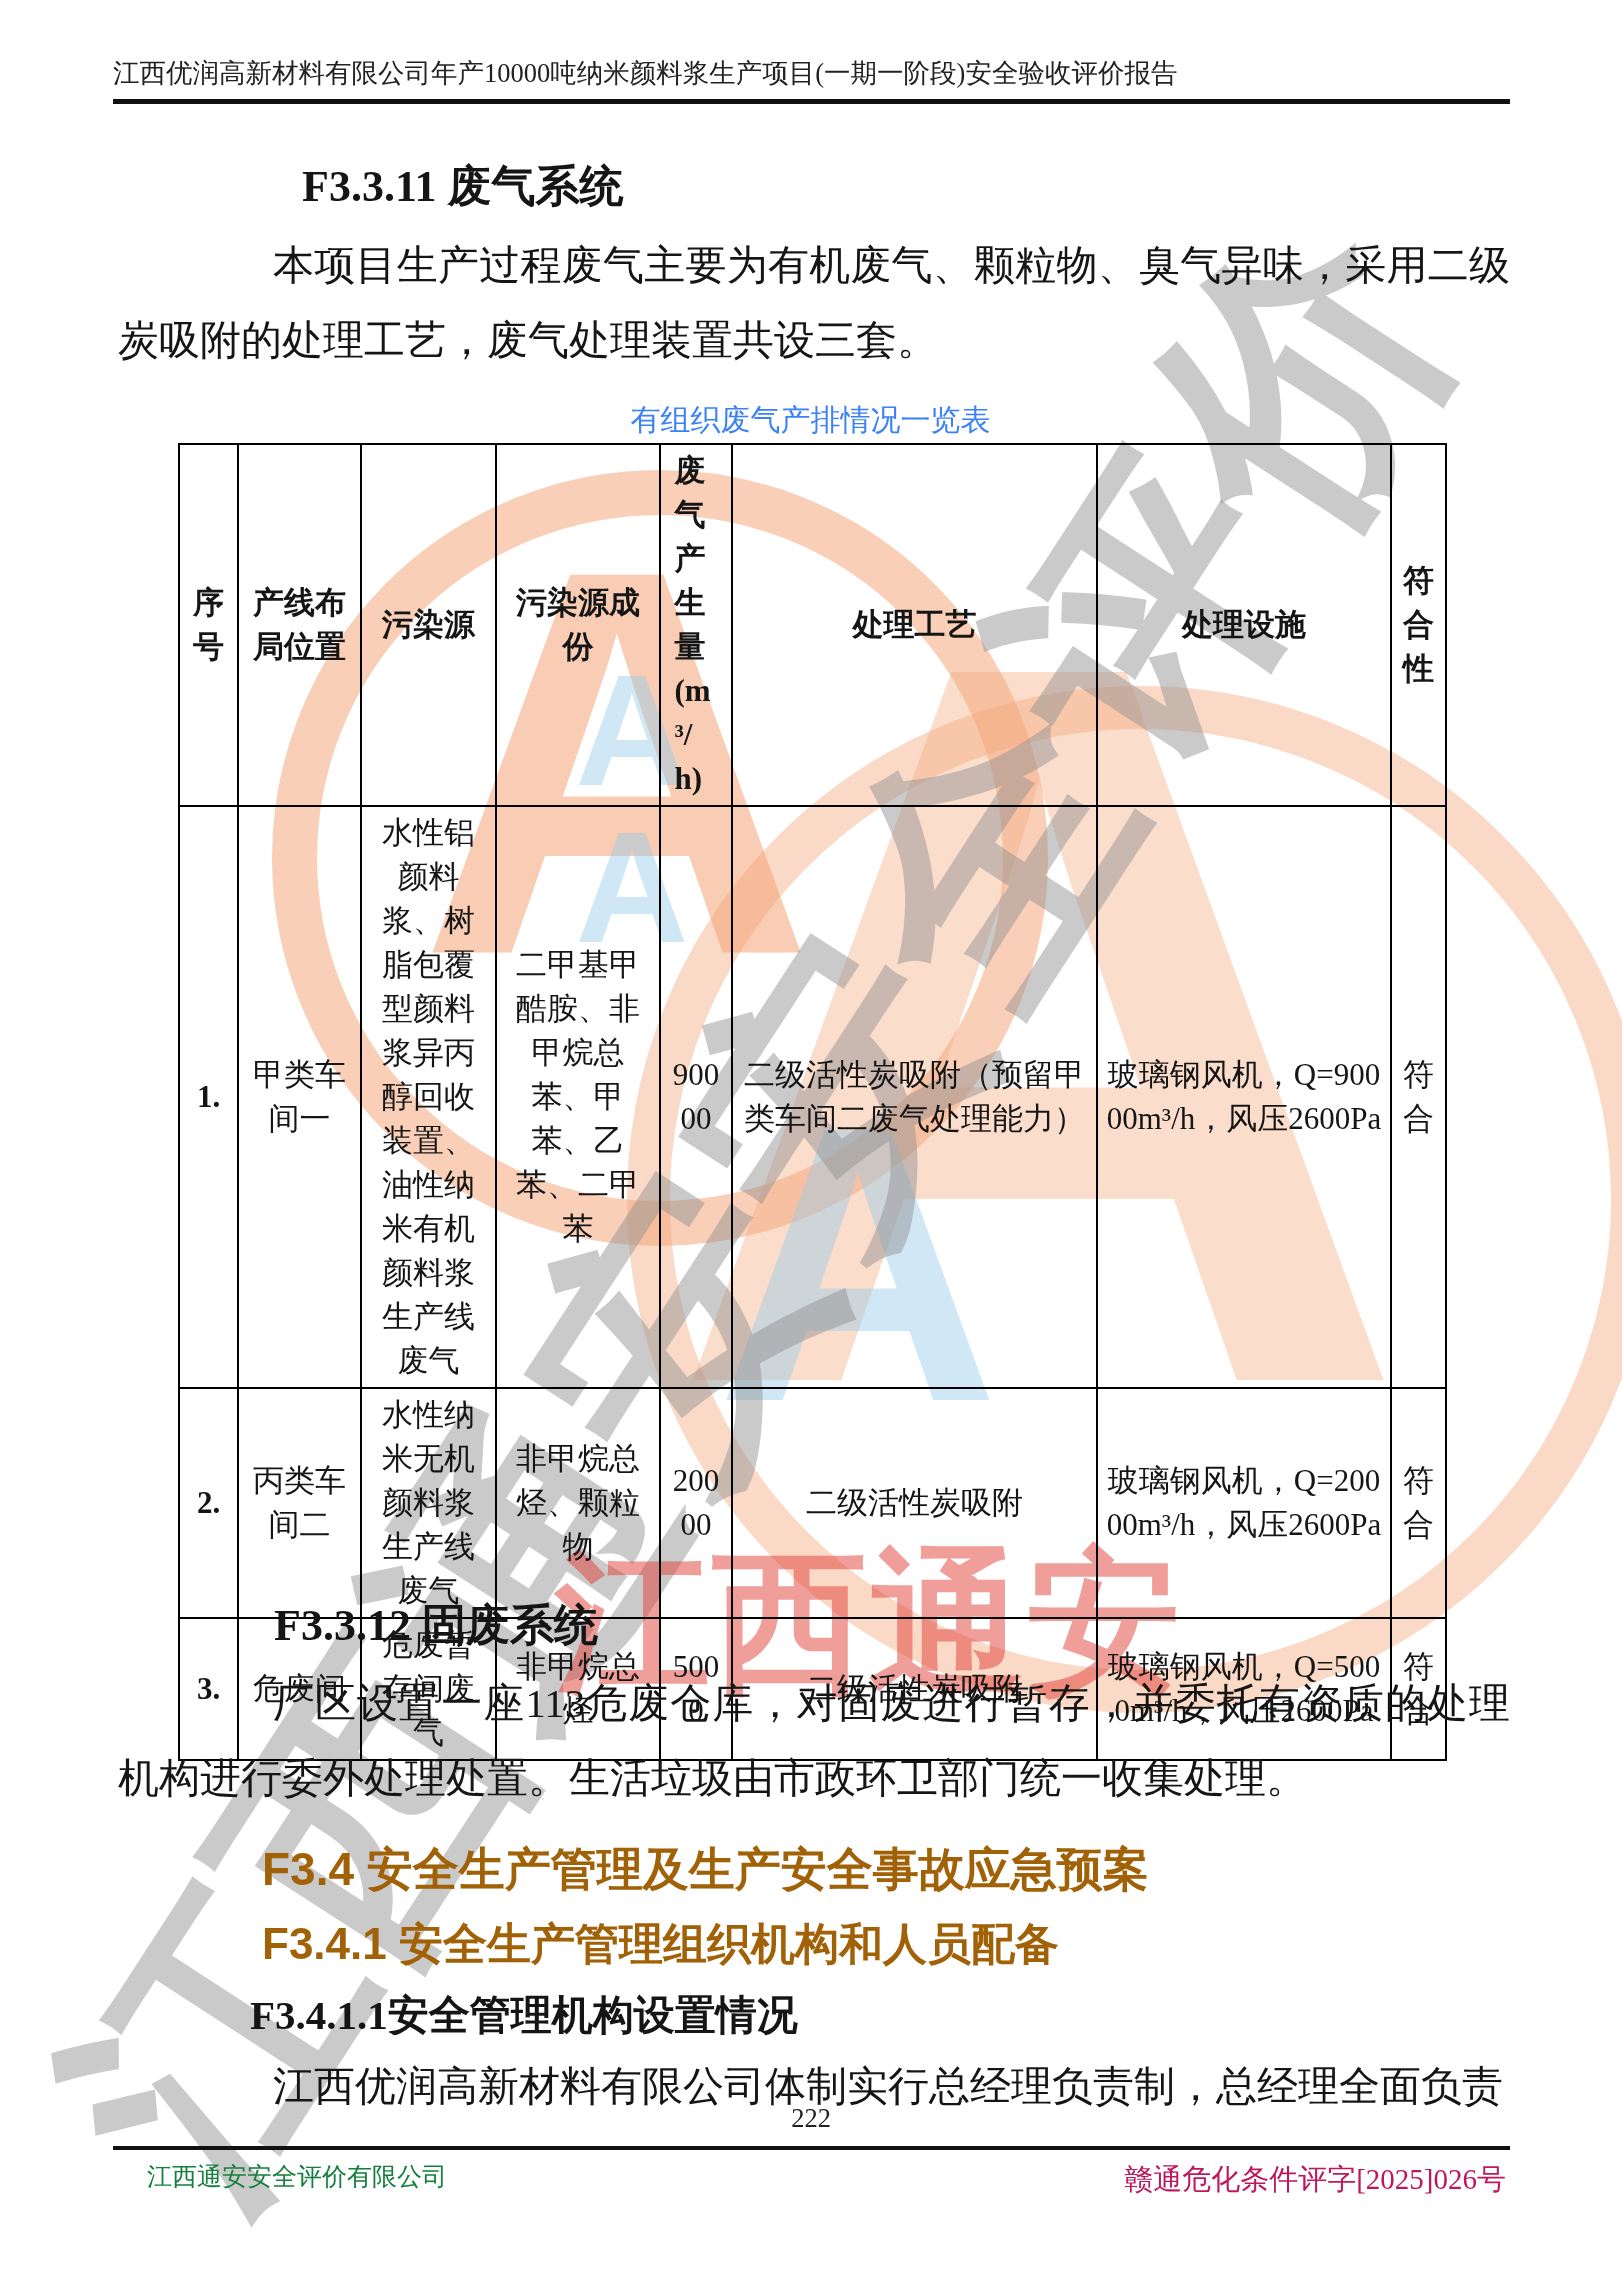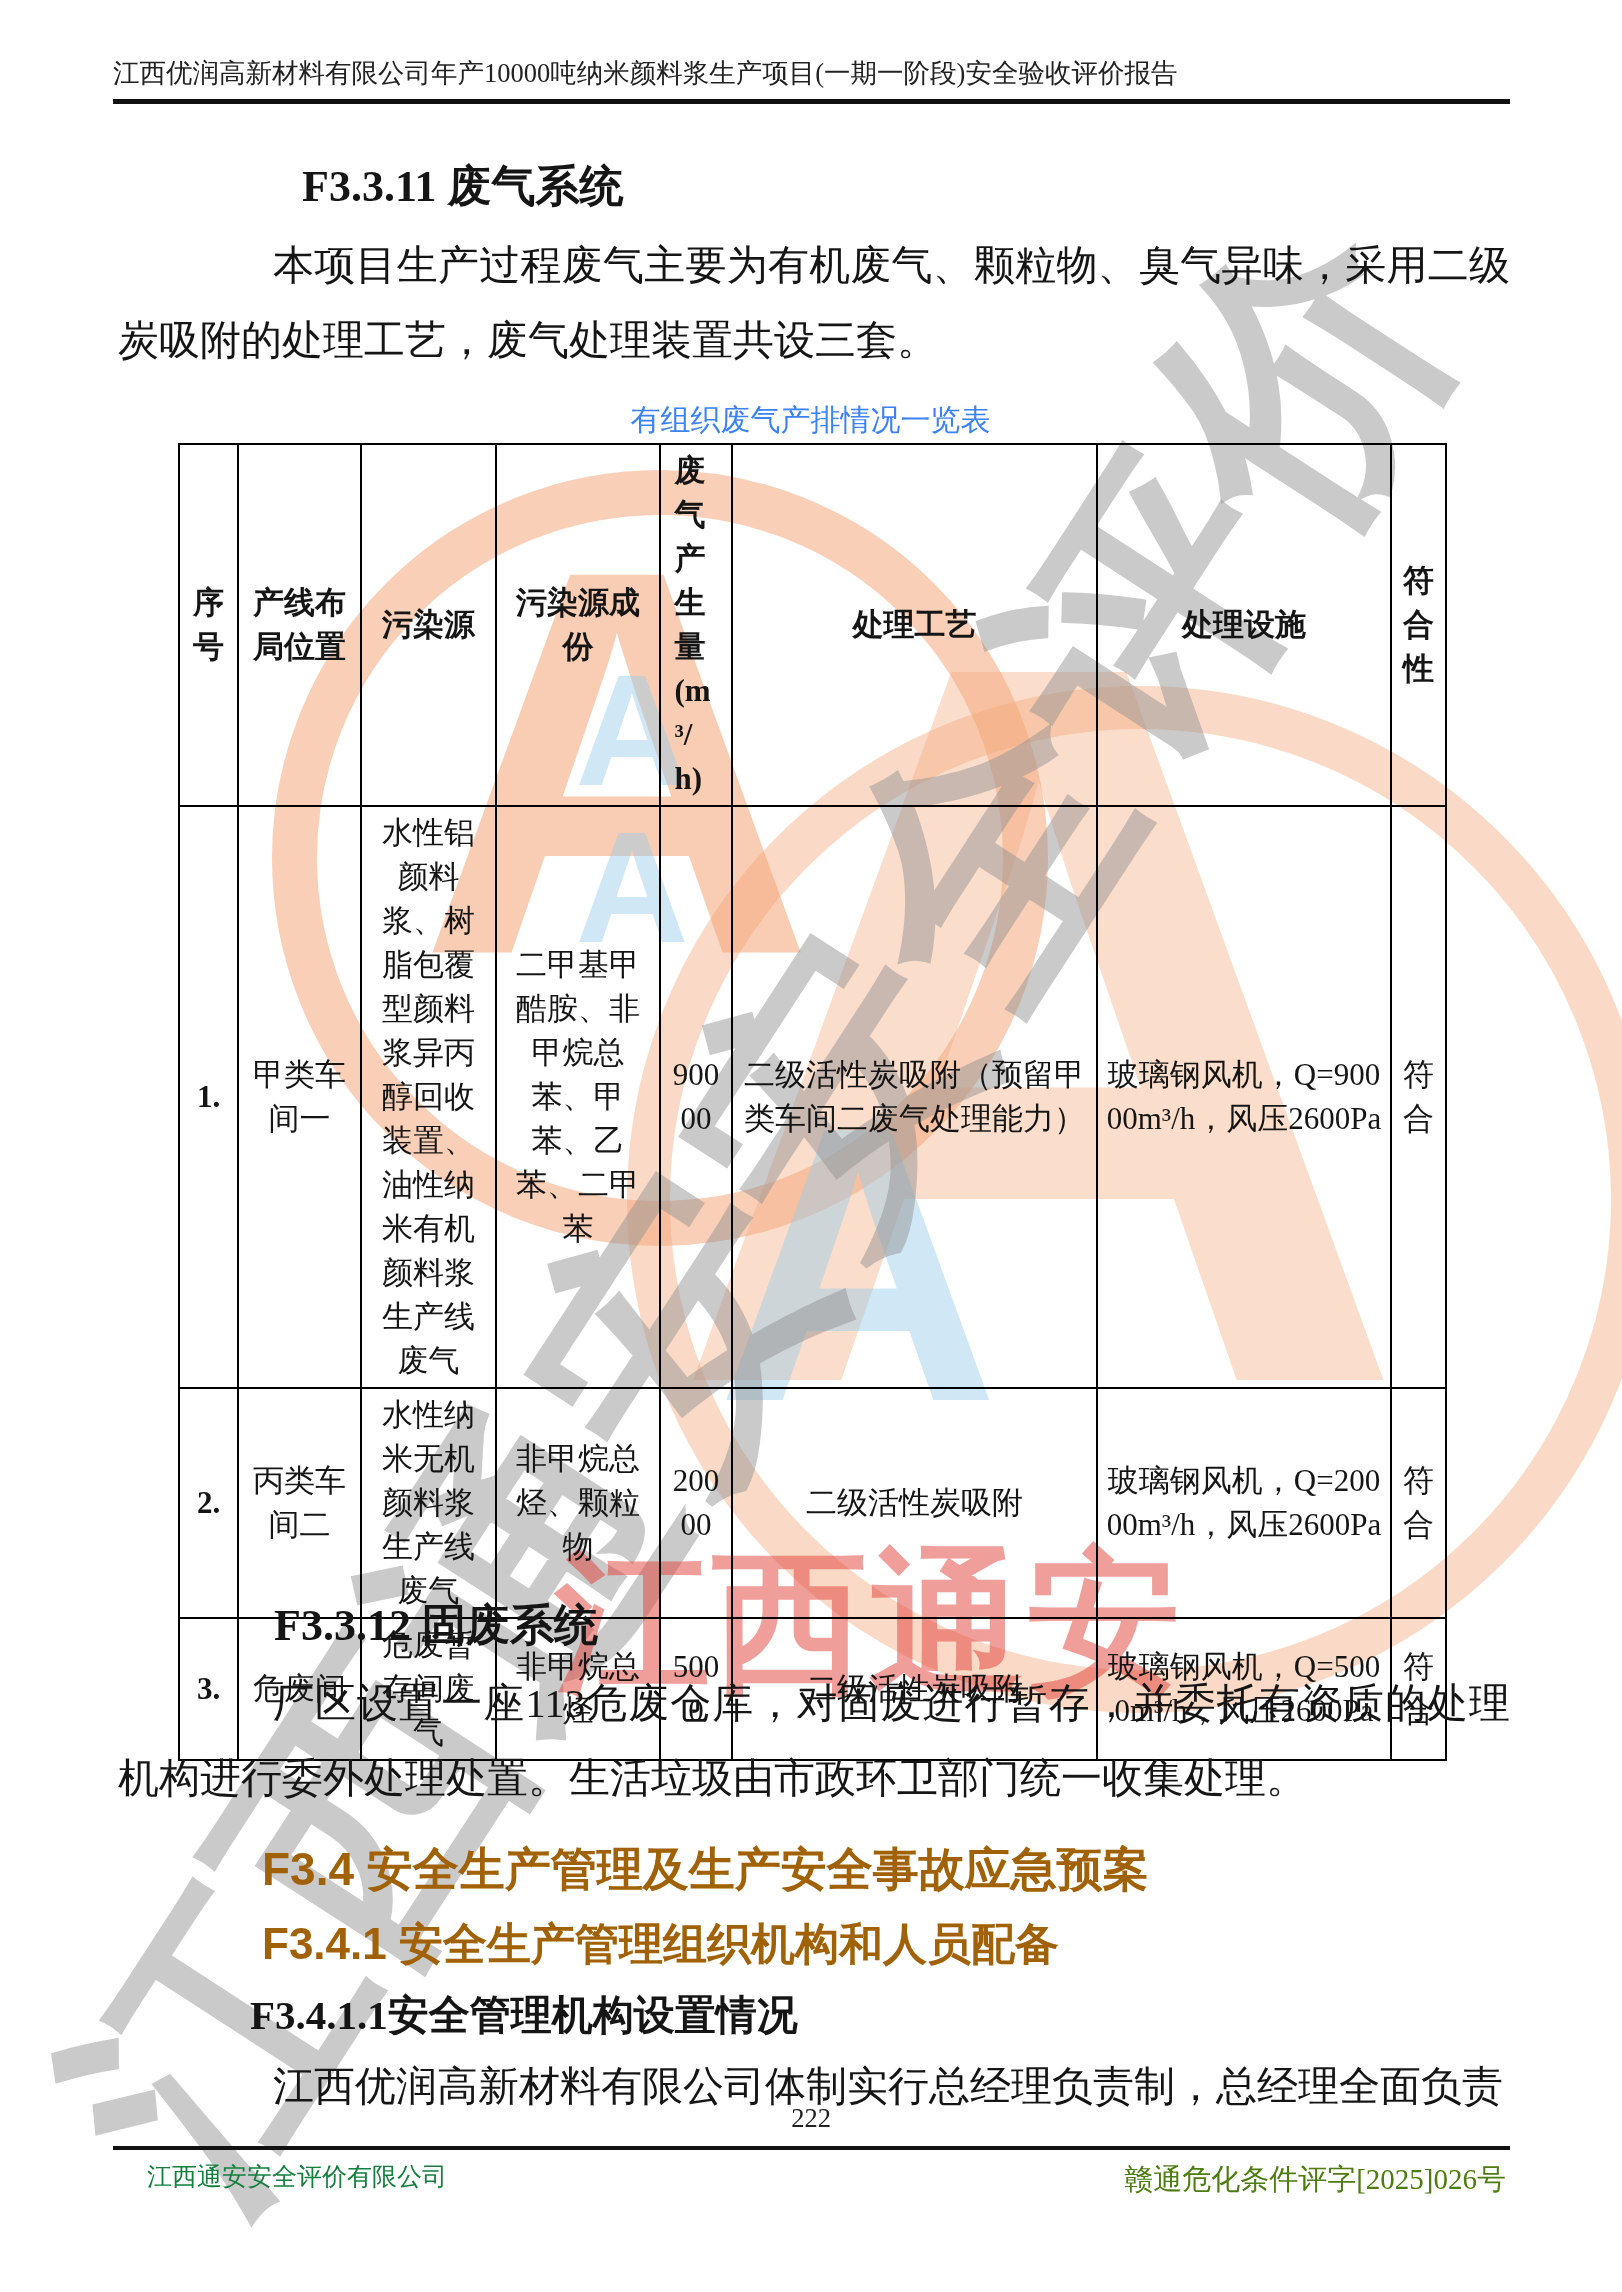--- a/index.html
+++ b/index.html
@@ -67,21 +67,21 @@
   .vol-head{width:43px;margin:0 auto;}
   .h2{position:absolute;left:274px;top:1596px;font-size:44px;}
   .p2{top:1666px;}
   .h3{position:absolute;left:262px;top:1839px;font-size:46px;}
   .h4{position:absolute;left:262px;top:1915px;font-size:44px;text-align:right;}
   .h5{position:absolute;left:250px;top:1988px;font-size:41px;}
   .p3{top:2049px;}
   .page-number{position:absolute;top:2103px;left:0;width:1622px;text-align:center;font-size:26.5px;color:#222;}
   .footer-rule{position:absolute;top:2146px;left:113px;width:1397px;height:3.9px;background:#111;}
   .footer-left{position:absolute;top:2160px;left:147px;font-size:25px;color:#15803d;}
-  .footer-right{position:absolute;top:2160px;right:116px;font-size:29px;color:#4d7c0f;}
+  .footer-right{position:absolute;top:2160px;right:116px;font-size:29px;color:#be185d;}
 </style>
 </head>
 <body>
 
 <div class="page">
 
   <div class="wm wm-ring1"></div>
   <div class="wm wm-ring2"></div>
   <div class="wm wm-bigA1">A</div>
   <div class="wm wm-bigA2">A</div>

